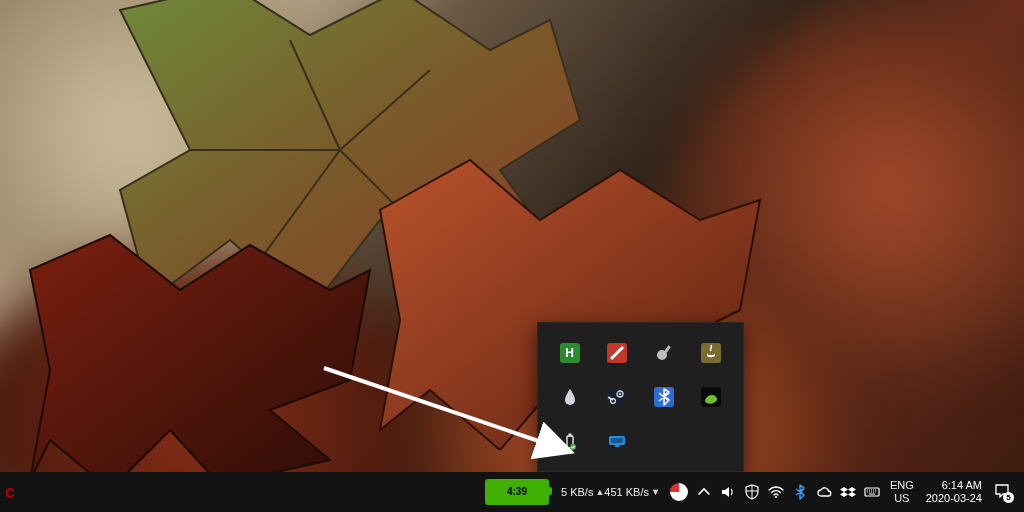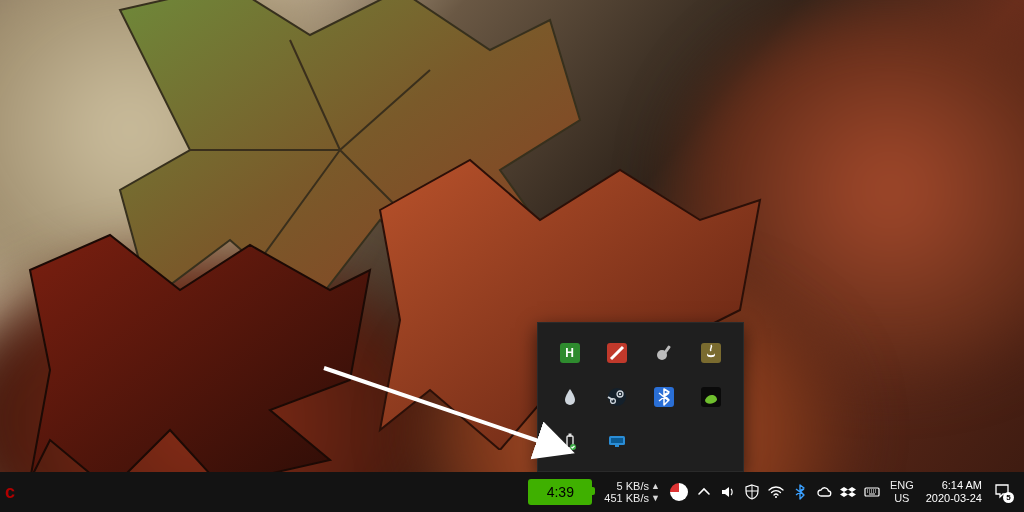--- a/index.html
+++ b/index.html
@@ -10,23 +10,23 @@
   
   .taskbar{position:absolute;left:0;right:0;bottom:0;height:40px;background:#131313;color:#fff;display:flex;align-items:center;font-size:12px;line-height:1}
   .tb-spacer{flex:1}
   .tb-item{display:flex;align-items:center;justify-content:center;height:40px;padding:0 6px;cursor:pointer}
   .tb-item.narrow{padding:0 4px}
   .tb-left-accent{width:20px;height:40px;display:flex;align-items:center;justify-content:center}
   .tb-left-accent span{color:#b00000;font-weight:bold;font-size:18px}
   
   .battery{position:relative;width:60px;height:22px;border:2px solid #3fb000;border-radius:3px;background:#3fb000;display:flex;align-items:center;justify-content:center}
   .battery::after{content:"";position:absolute;right:-5px;top:6px;width:3px;height:8px;background:#3fb000;border-radius:0 2px 2px 0}
-  .battery span{color:#000;font-weight:400;font-size:14px}
-  
-  .netspd{display:flex;flex-direction:column;align-items:flex-end;font-size:11px;color:#eee;line-height:12px}
+  .battery span{color:#000;font-weight:700;font-size:10px}
+  
+  .netspd{display:flex;flex-direction:row;align-items:flex-start;font-size:11px;color:#eee;line-height:12px}
   .netspd .row{display:flex;align-items:center;gap:2px}
   .netspd .arrow{font-size:9px;opacity:.9}
   
   .pie{width:18px;height:18px;border-radius:50%;background:conic-gradient(#fff 0 75%, #d33 75% 100%)}
   
   .clockblk{display:flex;flex-direction:column;align-items:flex-end;justify-content:center;line-height:13px;font-size:11px;color:#fff}
   .langblk{display:flex;flex-direction:column;align-items:center;justify-content:center;line-height:13px;font-size:11px;color:#eee}
   
   .ico{width:16px;height:16px;display:flex;align-items:center;justify-content:center}
   .ico svg{width:16px;height:16px;display:block}

